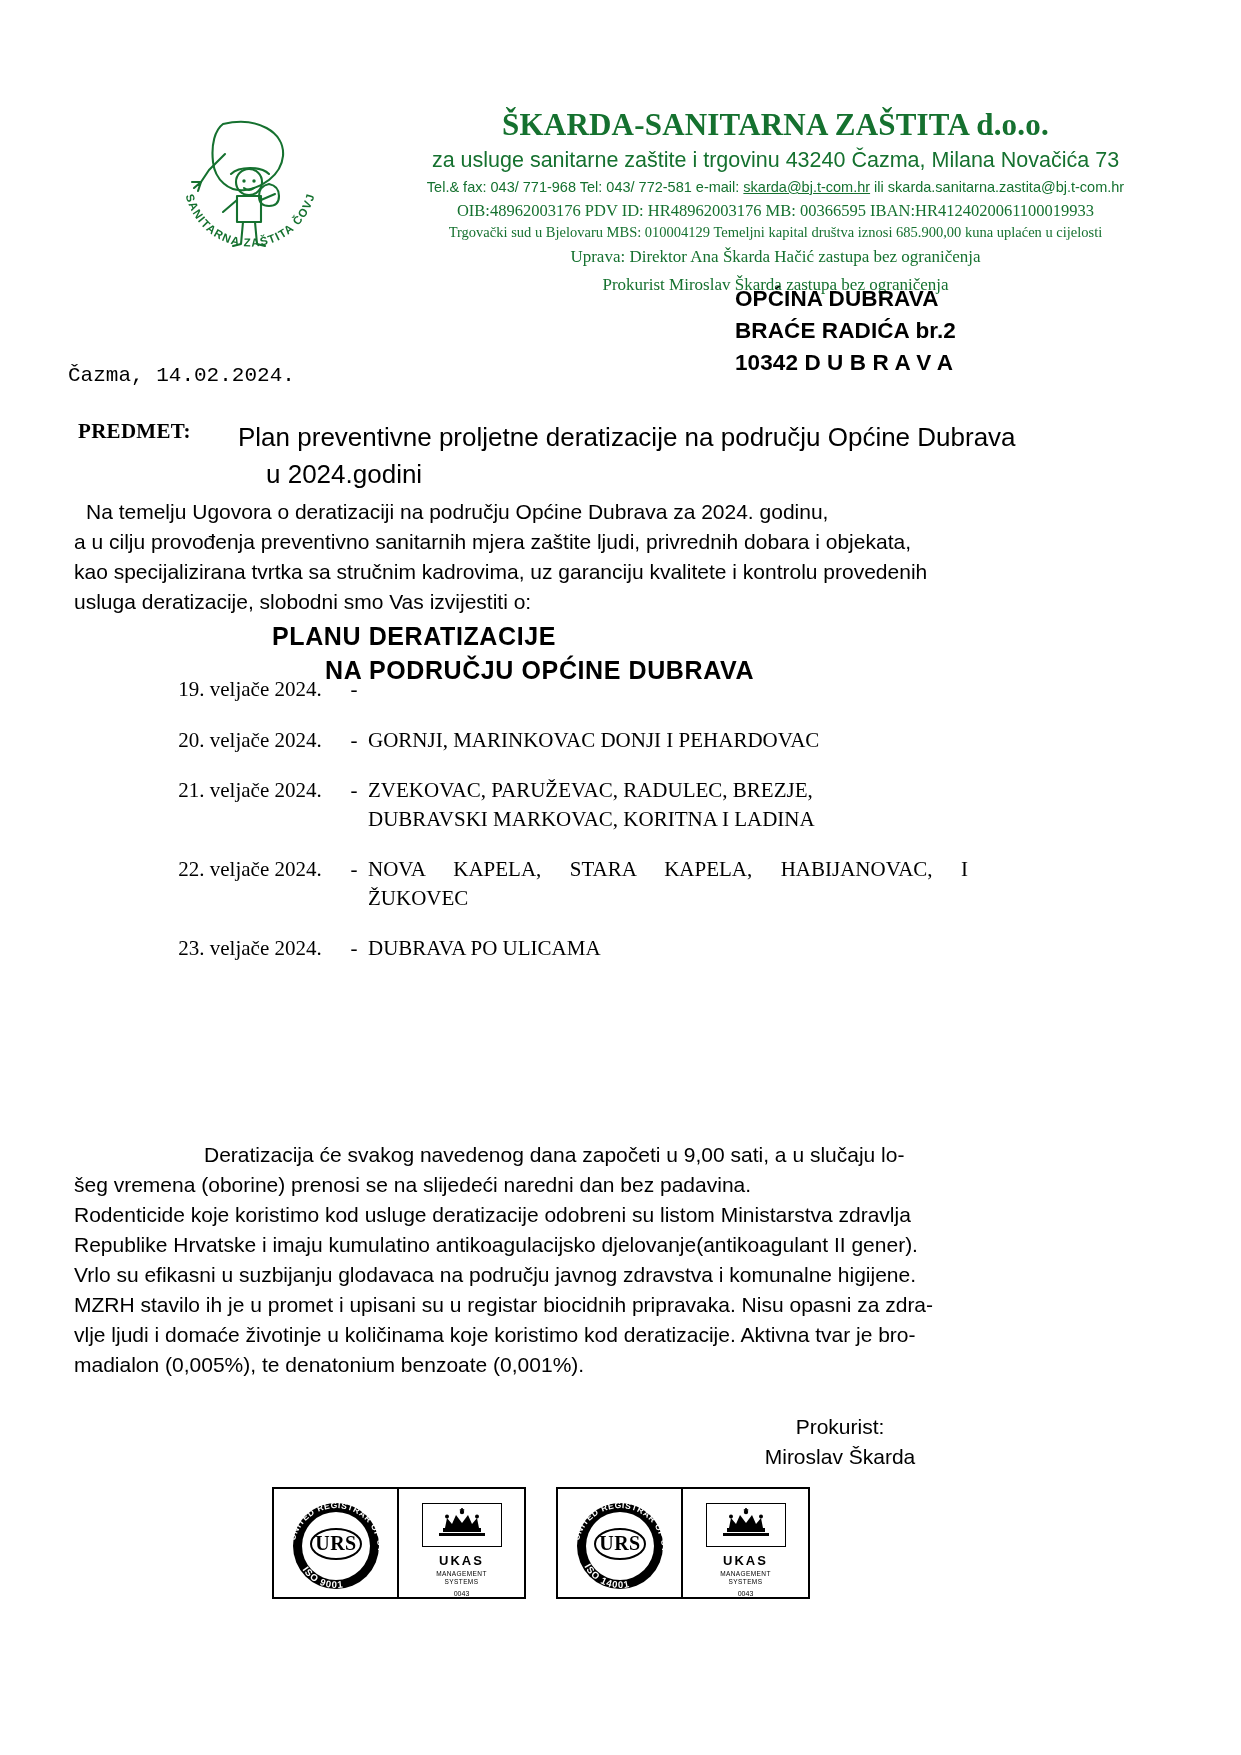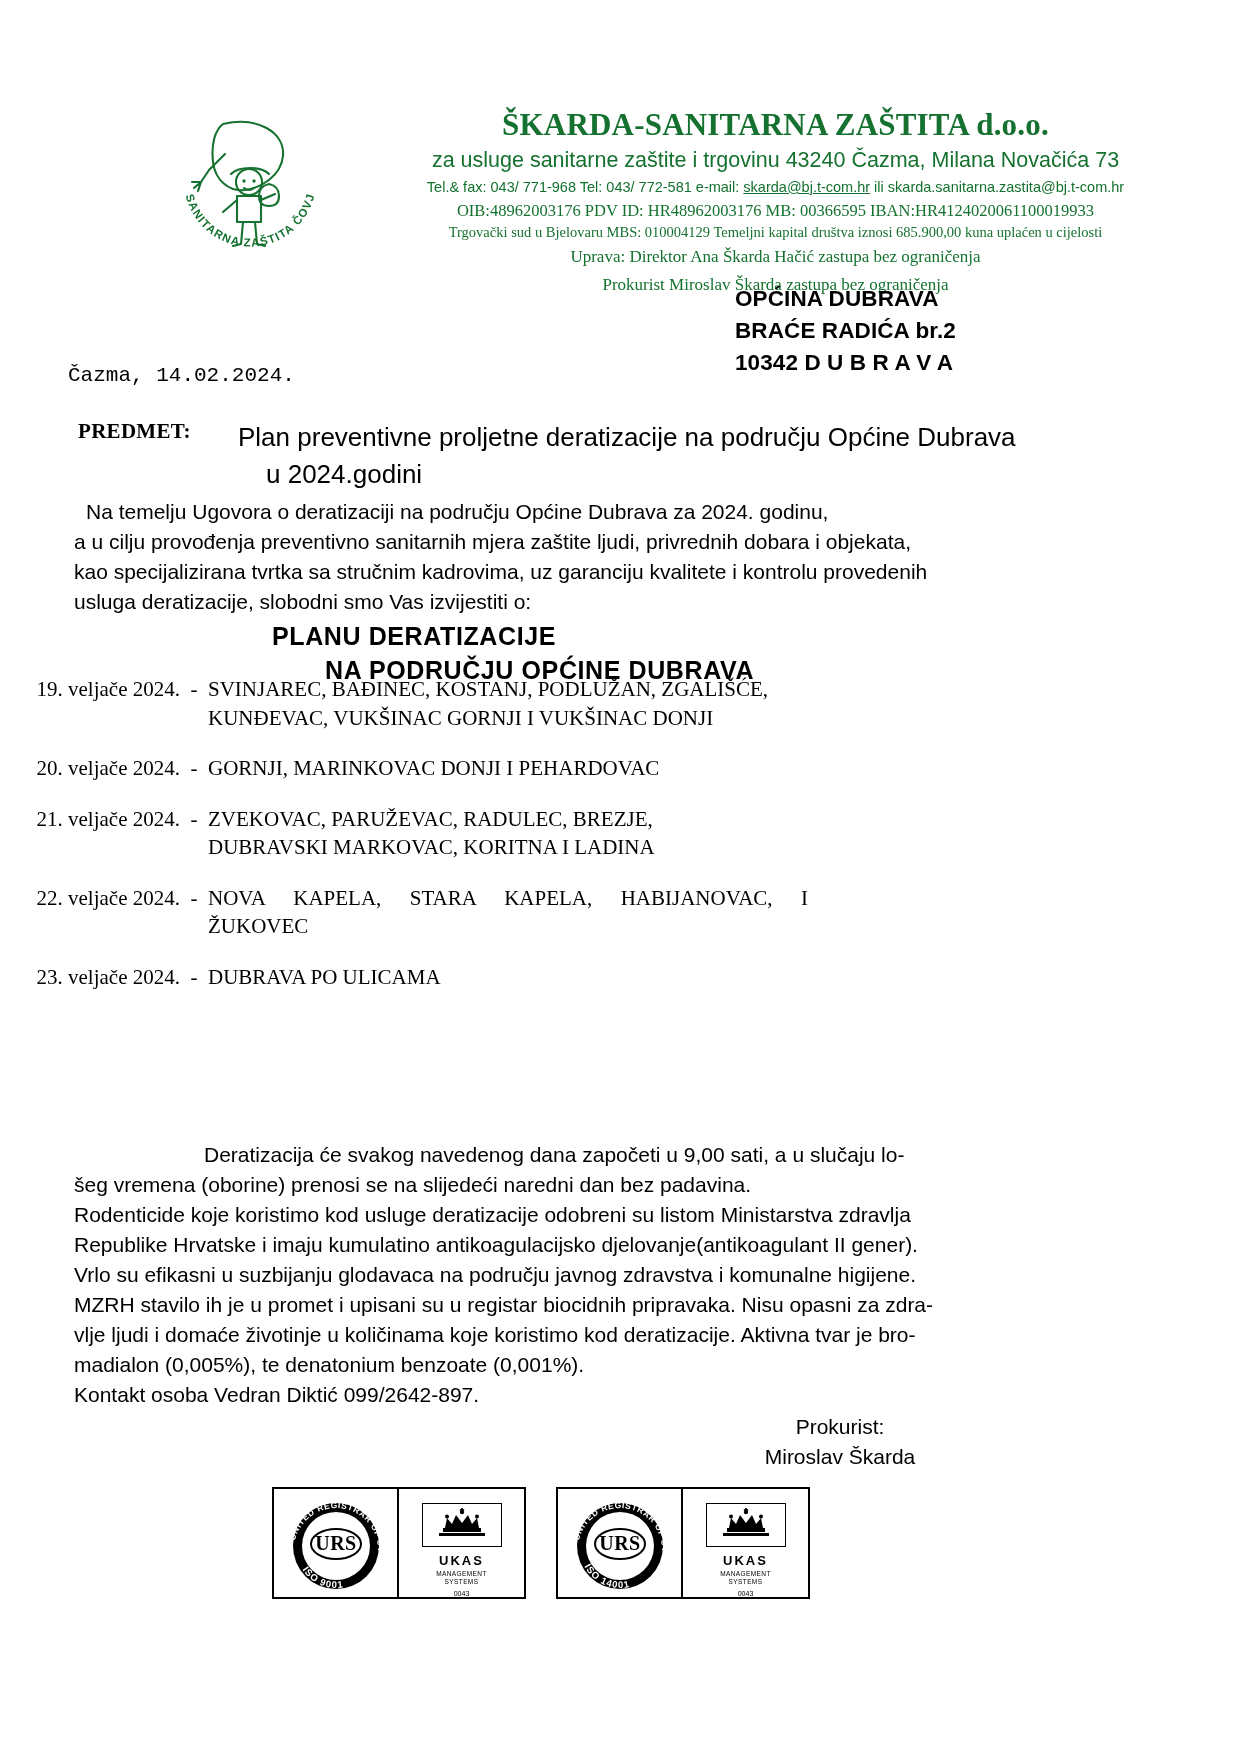--- a/index.html
+++ b/index.html
@@ -177,22 +177,23 @@
     font-size: 21px;
   }
   .sched-row {
     display: flex;
     align-items: flex-start;
     margin-bottom: 22px;
   }
   .sched-row:first-child { margin-bottom: 22px; }
   .sched-date {
     flex: 0 0 180px;
+    padding-left: 160px;
     box-sizing: content-box;
-    text-align: right;
+    text-align: center;
     white-space: nowrap;
     line-height: 1.36;
   }
   .sched-dash {
     flex: 0 0 28px;
     text-align: center;
     line-height: 1.36;
   }
   .sched-places {
     flex: 1 1 auto;
@@ -376,24 +377,20 @@
   <div class="plan-title">
     <div class="t1">PLANU DERATIZACIJE</div>
     <div class="t2">NA PODRUČJU OPĆINE DUBRAVA</div>
   </div>
 
   <div class="schedule">
 
     <div class="sched-row">
       <div class="sched-date">19. veljače 2024.</div>
       <div class="sched-dash">-</div>
-      <div class="sched-places">
-        <span class="pl">SVINJAREC, BAĐINEC, KOSTANJ, PODLUŽAN, ZGALIŠĆE,</span>
-        <span class="pl">KUNĐEVAC, VUKŠINAC GORNJI I VUKŠINAC DONJI</span>
-      </div>
     </div>
 
     <div class="sched-row">
       <div class="sched-date">20. veljače 2024.</div>
       <div class="sched-dash">-</div>
       <div class="sched-places">
         <span class="pl">GORNJI, MARINKOVAC DONJI I PEHARDOVAC</span>
       </div>
     </div>
 
@@ -427,21 +424,20 @@
 
   <div class="closing">
     <div class="indent">Deratizacija će svakog navedenog dana započeti u 9,00 sati, a u slučaju lo-</div>
     <div>šeg vremena (oborine) prenosi se na slijedeći naredni dan bez padavina.</div>
     <div>Rodenticide koje koristimo kod usluge deratizacije odobreni su listom Ministarstva zdravlja</div>
     <div>Republike Hrvatske i imaju kumulatino antikoagulacijsko djelovanje(antikoagulant II gener).</div>
     <div>Vrlo su efikasni u suzbijanju glodavaca na području javnog zdravstva i komunalne higijene.</div>
     <div>MZRH stavilo ih je u promet i upisani su u registar biocidnih pripravaka. Nisu opasni za zdra-</div>
     <div>vlje ljudi i domaće životinje u količinama koje koristimo kod deratizacije. Aktivna tvar je bro-</div>
     <div>madialon (0,005%), te denatonium benzoate (0,001%).</div>
-    <div>Kontakt osoba Vedran Diktić 099/2642-897.</div>
   </div>
 
   <div class="signature">
     <div>Prokurist:</div>
     <div>Miroslav Škarda</div>
   </div>
 
   <div class="certs">
 
     <div class="cert-pair">

